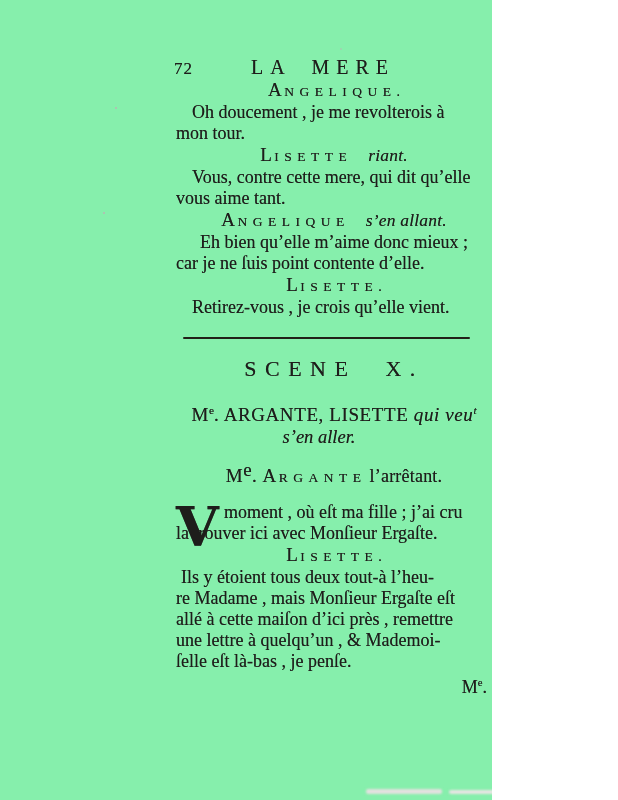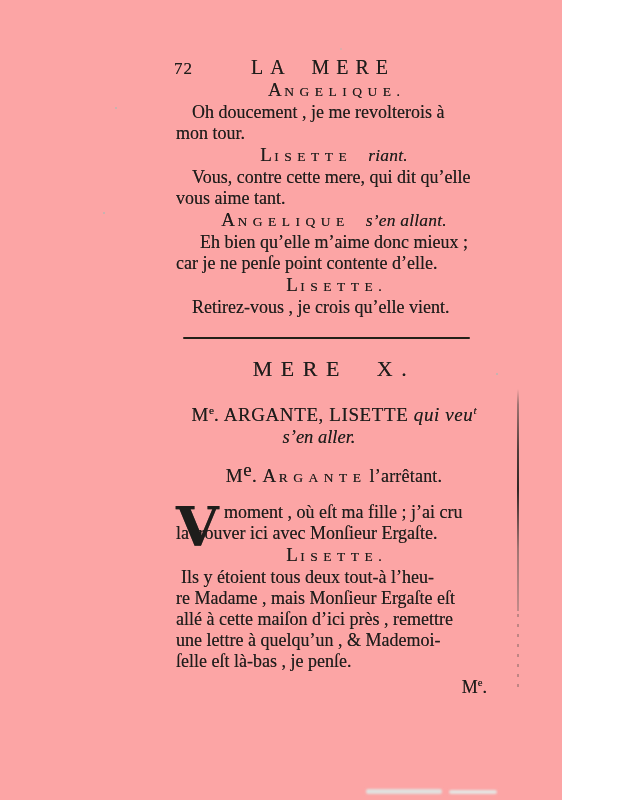--- a/index.html
+++ b/index.html
@@ -1,18 +1,18 @@
 <!DOCTYPE html>
 <html><head>
 <meta charset="utf-8">
 <style>
   html,body { margin:0; padding:0; background:#ffffff; }
   .sheet {
-    position:relative; width:562px; height:800px;
-    background:#fca5a5; overflow:hidden;
+    position:relative; width:492px; height:800px;
+    background:#86efac; overflow:hidden;
     font-family:"Liberation Serif", serif;
     color:#1e1d1b;
   }
   .sheet * { text-shadow: 0 0 0.55px rgba(35,33,30,0.65); }
   .column { position:absolute; left:176px; top:56px; width:316px; }
   .line { line-height:21px; font-size:18px; white-space:nowrap; }
   .indent { text-indent:16px; }
   .indent2 { text-indent:24px; }
   .indent-sm { text-indent:5px; }
 
@@ -76,28 +76,28 @@
     <div class="speaker"><span class="init">A</span><span>NGELIQUE</span><span class="dot">.</span></div>
     <div class="line indent">Oh doucement , je me revolterois à</div>
     <div class="line">mon tour.</div>
 
     <div class="speaker"><span class="init">L</span><span>ISETTE</span><span class="dir">riant.</span></div>
     <div class="line indent">Vous, contre cette mere, qui dit qu’elle</div>
     <div class="line">vous aime tant.</div>
 
     <div class="speaker"><span class="init">A</span><span>NGELIQUE</span><span class="dir">s’en allant.</span></div>
     <div class="line indent2">Eh bien qu’elle m’aime donc mieux ;</div>
-    <div class="line">car je ne penſe point contente d’elle.</div>
+    <div class="line">car je ne ſuis point contente d’elle.</div>
 
     <div class="speaker"><span class="init">L</span><span>ISETTE</span><span class="dot">.</span></div>
     <div class="line indent">Retirez-vous , je crois qu’elle vient.</div>
 
     <div class="rule"></div>
 
-    <div class="scene-heading">MERE X.</div>
+    <div class="scene-heading">SCENE X.</div>
 
     <div class="cast-line"><span>M</span><span class="sup">e</span><span>. ARGANTE, LISETTE </span><span class="ital">qui veu</span><span class="ital sup">t</span></div>
     <div class="cast-line2">s’en aller.</div>
 
     <div class="entry-line"><span class="rom">M</span><span class="rom sup">e</span><span class="rom">. </span><span class="init">A</span><span>RGANTE</span><span class="dir">l’arrêtant.</span></div>
 
     <div class="para-drop">
       <div class="dropcap">V</div>
       <div class="line wrap-drop">moment , où eſt ma fille ; j’ai cru</div>
       <div class="line">la trouver ici avec Monſieur Ergaſte.</div>

